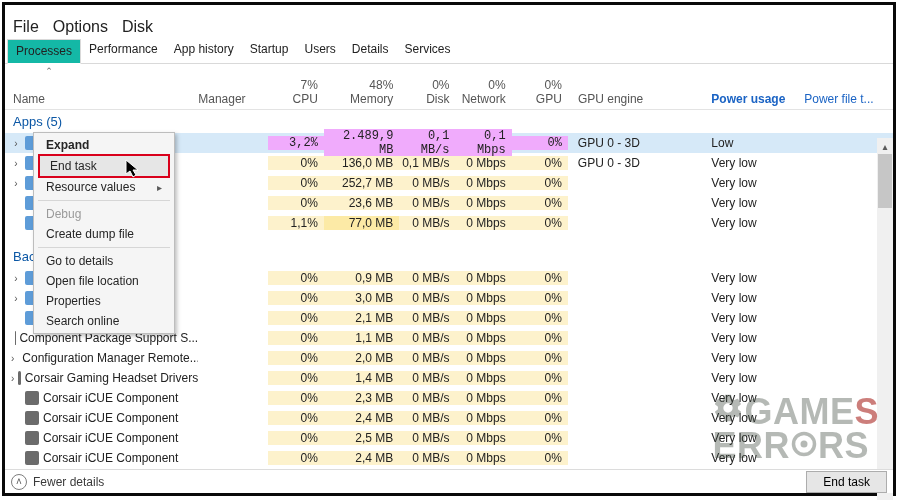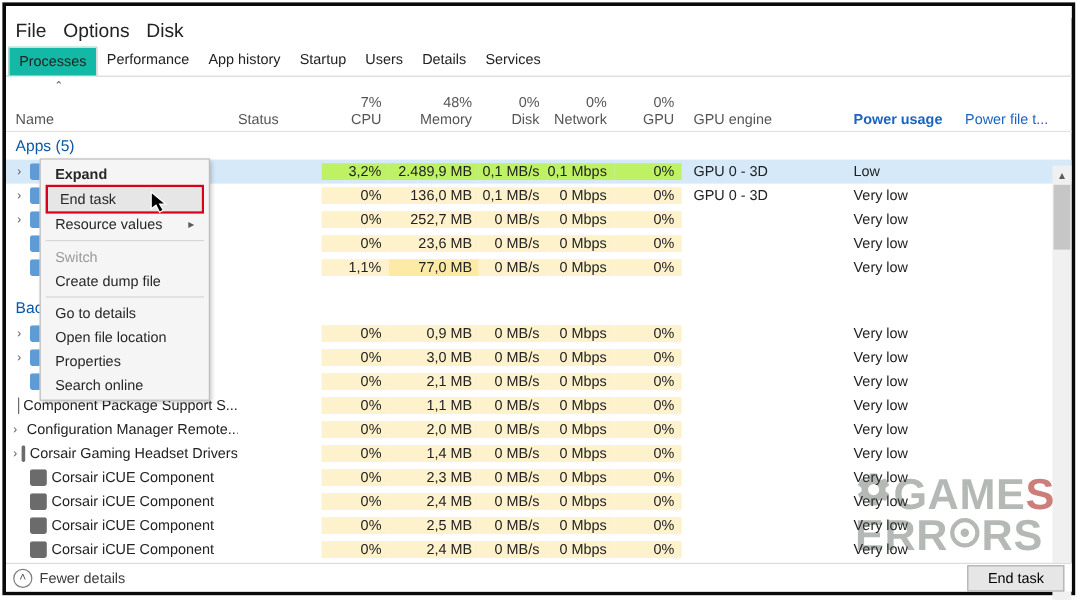--- a/index.html
+++ b/index.html
@@ -52,21 +52,21 @@
   .row .cell-net  { width: 58px; text-align: right; padding-right: 6px; }
   .row .cell-gpu  { width: 58px; text-align: right; padding-right: 6px; }
   .row .cell-gpe  { width: 140px; padding-left: 10px; }
   .row .cell-pow  { width: 96px;  padding-left: 8px; }
   .row .cell-powt { width: 100px; padding-left: 8px; }
 
   .yellow { background: #fdf2cc; }
   .yellow2{ background: #fceaa6; }
 
   .row.selected { background: #d6e9f8; }
-  .row.selected .yellow, .row.selected .yellow2 { background: #bef264; }
+  .row.selected .yellow, .row.selected .yellow2 { background: #f0abfc; font-family: Liberation Mono, monospace; }
 
   .expander { width: 10px; text-align: center; color: #555; font-size: 10px; }
   .appicon { width: 14px; height: 14px; border-radius: 2px; background:#5e9cd8; display:inline-block; }
   .appicon.cog { background:#6b6b6b; }
 
   
   .ctxmenu {
     position: absolute;
     left: 28px;
     top: 2px;
@@ -127,21 +127,21 @@
     <div class="tab">Details</div>
     <div class="tab">Services</div>
   </div>
 
   <div class="sortrow">
     <div class="sort-spacer" style="width:72px; margin-left:8px;">⌃</div>
   </div>
 
   <div class="colhead">
     <div class="name">Name</div>
-    <div class="status">Status</div>
+    <div class="status">Manager</div>
     <div class="num">
         <span class="pct">7%</span>
         <span class="lbl">CPU</span>
       </div>
     <div class="num mem">
         <span class="pct">48%</span>
         <span class="lbl">Memory</span>
       </div>
     <div class="num">
         <span class="pct">0%</span>
@@ -435,21 +435,21 @@
     <div class="ctxmenu" style="top:22px;">
       <div class="mi bold">Expand</div>
       <div class="highlight-box">
         <div class="mi hovered">End task</div>
       </div>
       <div class="mi">
         <span>Resource values</span>
           <span class="chev">▸</span>
       </div>
       <div class="sep"></div>
-      <div class="mi disabled">Switch</div>
+      <div class="mi disabled">Debug</div>
       <div class="mi">Create dump file</div>
       <div class="sep"></div>
       <div class="mi">Go to details</div>
       <div class="mi">Open file location</div>
       <div class="mi">Properties</div>
       <div class="mi">Search online</div>
     </div>
 
   </div>
 

